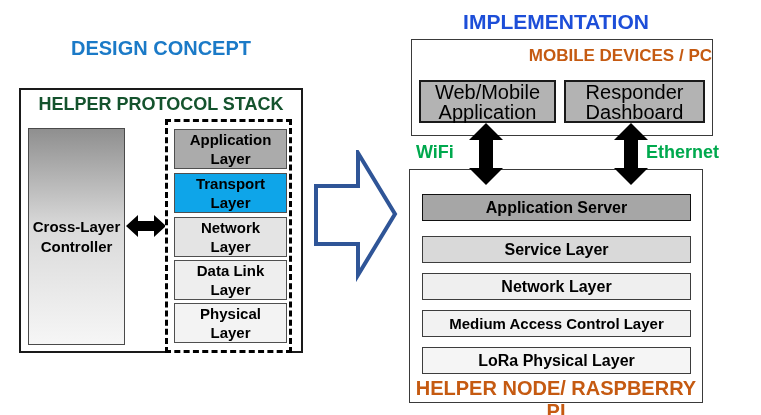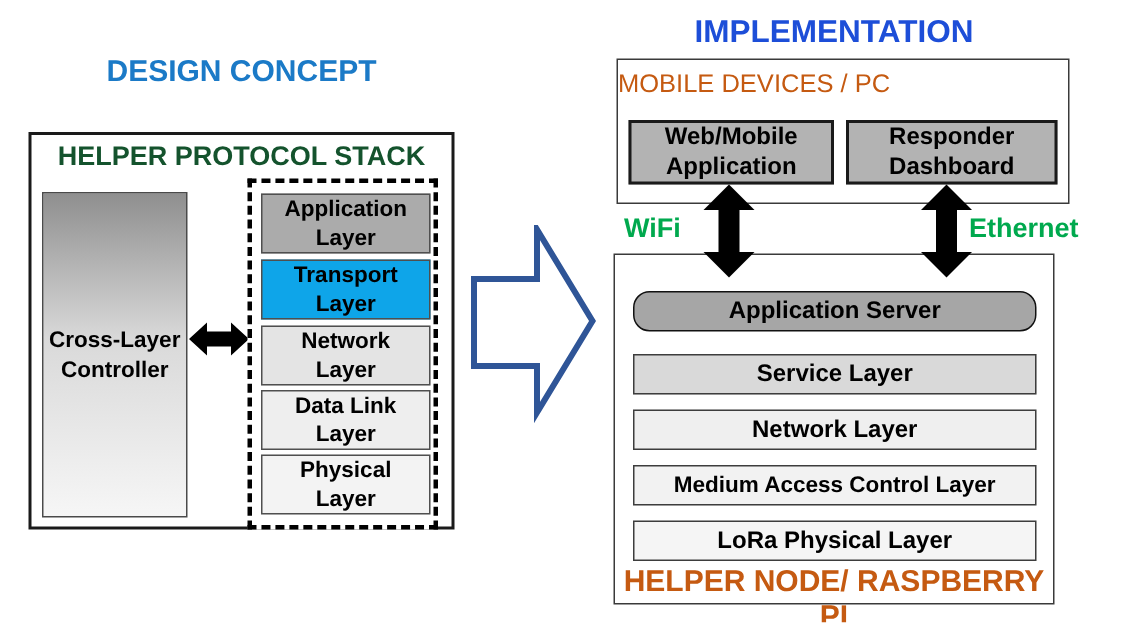--- a/index.html
+++ b/index.html
@@ -57,27 +57,27 @@
   
   .transform-arrow { left: 313px; top: 150px; }
   
   .impl-title { left: 409px; top: 10px; width: 294px; font-size: 21px; }
   .mobile-box {
     left: 411px; top: 39px; width: 302px; height: 97px;
     background: #ffffff; border: 1.5px solid #3a3a3a;
   }
   .mobile-title {
     position: absolute; left: 0; top: 6px; width: 100%;
-    font-weight: normal; font-size: 17px; text-align: left;
+    font-weight: bold; font-size: 17px; text-align: right;
   }
   .module-box {
     position: absolute; top: 40px; height: 43px;
     background: #b3b3b3; border: 2px solid #1a1a1a;
     display: flex; align-items: center; justify-content: center;
-    font-weight: bold; font-size: 16px; line-height: 20px;
+    font-weight: normal; font-size: 20px; line-height: 20px;
     text-align: center; color: #000; padding: 0 10px;
   }
   .module-box.m0 { left: 7px;  width: 137px; }
   .module-box.m1 { left: 152px; width: 141px; }
   .link-label {
     font-weight: bold; font-size: 18px;
   }
   .wifi-label { left: 416px; top: 142px; }
   .ethernet-label { left: 646px; top: 142px; }
   .vlink-arrow { z-index: 5; }
@@ -86,21 +86,21 @@
   .helper-box {
     left: 409px; top: 169px; width: 294px; height: 234px;
     background: #ffffff; border: 1.5px solid #3a3a3a;
   }
   .server-layer {
     position: absolute; left: 12px; width: 269px; height: 27px;
     border: 1.5px solid #3d3d3d;
     display: flex; align-items: center; justify-content: center;
     font-weight: bold; font-size: 16px; color: #000; text-align: center;
   }
-  .server-layer.s0 { top: 24px; border-color: #111111; border-radius: 11px; }
+  .server-layer.s0 { top: 24px; border-color: #111111; }
   .server-layer.s1 { top: 66px; }
   .server-layer.s2 { top: 103px; }
   .server-layer.s3 { top: 140px; font-size: 15px; }
   .server-layer.s4 { top: 177px; }
   .helper-footer {
     position: absolute; left: 0; top: 207px; width: 100%;
     font-weight: bold; font-size: 20px; text-align: center;
   }
 </style>
 </head>

